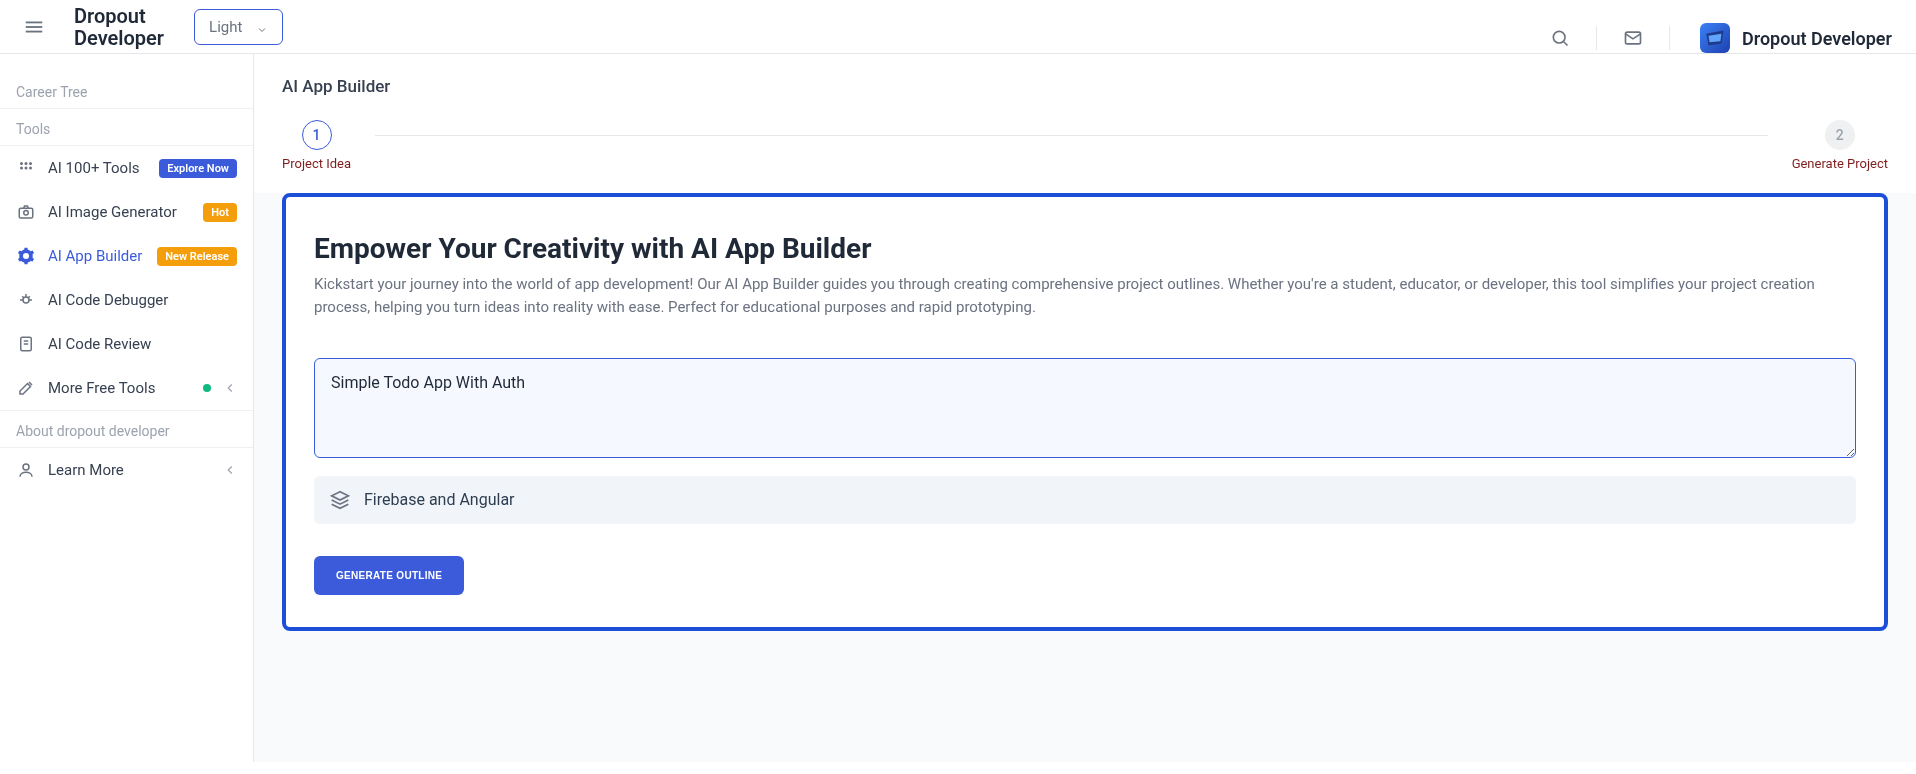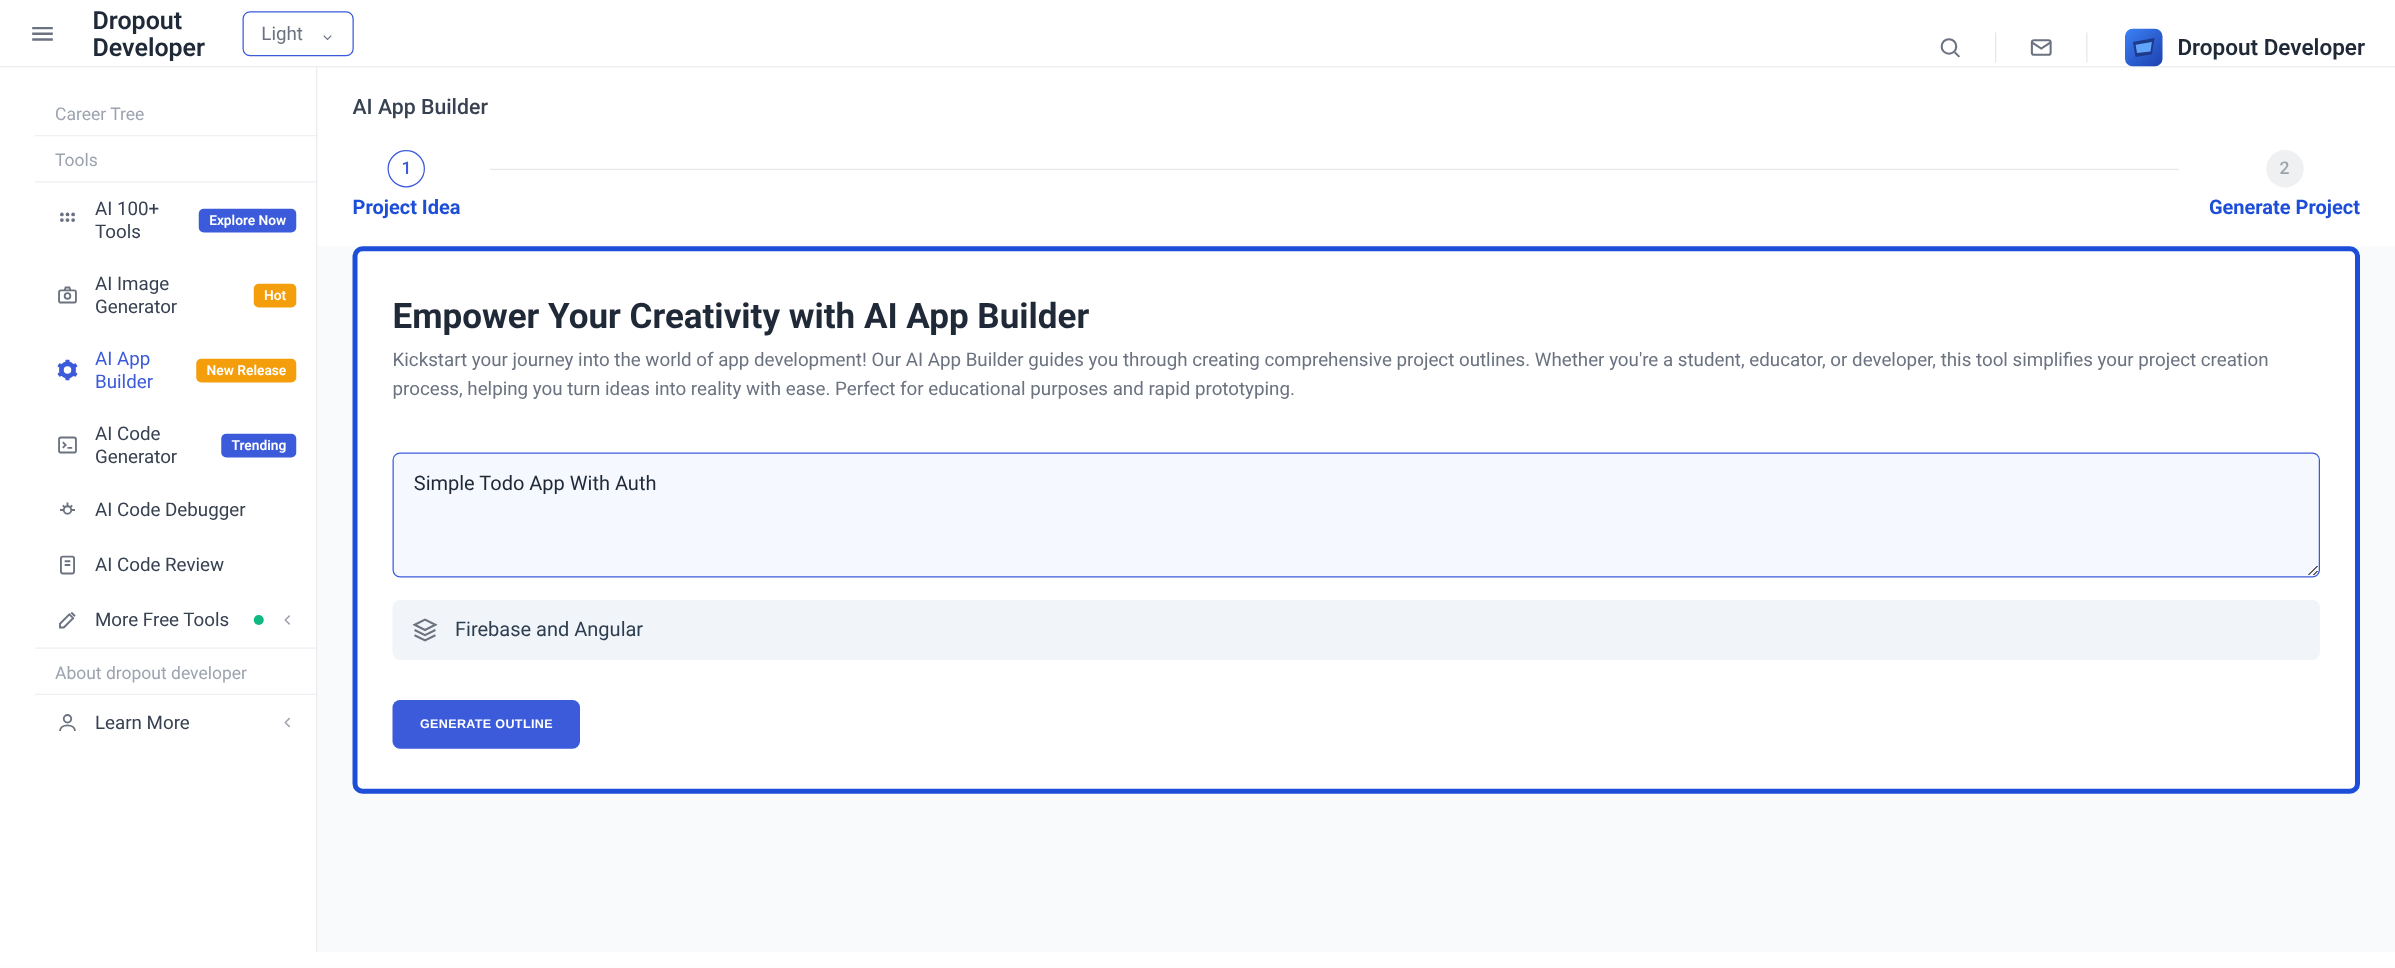--- a/index.html
+++ b/index.html
@@ -16,21 +16,21 @@
 .icon-btn { width: 36px; height: 36px; display: flex; align-items: center; justify-content: center; cursor: pointer; color: #6b7280; }
 .divider-v { width: 1px; height: 24px; background: #e5e7eb; }
 .user-area { display: flex; align-items: center; gap: 12px; margin-left: 12px; cursor: pointer; }
 .avatar { width: 30px; height: 30px; border-radius: 6px; background: linear-gradient(135deg, #3b82f6, #1e40af); display: flex; align-items: center; justify-content: center; color: #fff; font-size: 10px; }
 .user-name { font-size: 18px; font-weight: 600; color: #1f2937; }
 
 
 .layout { display: flex; height: calc(100vh - 66px); }
 
 
-.sidebar { width: 254px; border-right: 1px solid #e5e7eb; padding-top: 18px; overflow-y: auto; background: #fff; padding-left: 28px; }
+.sidebar { width: 254px; border-right: 1px solid #e5e7eb; padding-top: 18px; overflow-y: auto; background: #fff; }
 .section-title { font-size: 14px; color: #9ca3af; padding: 12px 16px 8px; }
 .sidebar hr { border: none; border-top: 1px solid #eef0f2; }
 .nav-item { display: flex; align-items: center; padding: 12px 16px; font-size: 15px; color: #374151; cursor: pointer; gap: 12px; }
 .nav-item.active { color: #3b5bdb; }
 .nav-icon { width: 20px; height: 20px; color: #6b7280; flex-shrink: 0; display: flex; align-items: center; justify-content: center; }
 .nav-item.active .nav-icon { color: #3b5bdb; }
 .nav-label { flex: 1; }
 .badge { font-size: 11px; font-weight: 600; padding: 3px 8px; border-radius: 4px; color: #fff; }
 .badge.learn { background: #0ea5e9; }
 .badge.explore { background: #3b5bdb; }
@@ -41,21 +41,21 @@
 .chevron-small { width: 14px; height: 14px; color: #9ca3af; }
 
 
 .main { flex: 1; overflow-y: auto; background: #f9fafb; }
 .breadcrumb { padding: 22px 28px 18px; font-size: 17px; font-weight: 500; color: #374151; background: #fff; }
 .stepper-row { display: flex; align-items: center; padding: 6px 28px 22px; background: #fff; }
 .step { display: flex; flex-direction: column; align-items: center; gap: 6px; }
 .step-circle { width: 30px; height: 30px; border-radius: 50%; display: flex; align-items: center; justify-content: center; font-size: 14px; font-weight: 500; }
 .step-circle.active { border: 1.5px solid #3b5bdb; color: #3b5bdb; background: #fff; }
 .step-circle.inactive { background: #eef0f2; color: #9ca3af; }
-.step-label { font-size: 16px; color: #1d4ed8; font-weight: 700; white-space: nowrap; }
+.step-label { font-size: 13px; color: #7f1d1d; font-weight: 400; white-space: nowrap; }
 .step-line { flex: 1; height: 1px; background: #e5e7eb; margin: 0 24px; align-self: flex-start; margin-top: 15px; }
 
 .content-card { margin: 0 28px 28px; background: #fff; border: 4px solid #1d4ed8; border-radius: 8px; padding: 35px 28px 32px; }
 .hero-title { font-size: 28px; font-weight: 700; color: #1f2937; margin-bottom: 8px; }
 .hero-sub { font-size: 15px; color: #6b7280; line-height: 1.55; margin-bottom: 38px; }
 
 .field-row { display: flex; align-items: center; gap: 14px; background: #f1f4f9; border-radius: 6px; padding: 14px 16px; margin-bottom: 14px; font-size: 16px; }
 .field-icon { width: 20px; height: 20px; color: #6b7280; flex-shrink: 0; }
 .textarea-field { width: 100%; min-height: 100px; border: 1.5px solid #3b5bdb; border-radius: 6px; padding: 14px 16px; font-size: 16px; font-family: inherit; background: #f5f8fe; resize: vertical; margin-bottom: 14px; color: #1f2937; outline: none; }
 
@@ -147,31 +147,20 @@
           <svg width="18" height="18" viewBox="0 0 24 24" fill="currentColor">
             <path d="M12 8a4 4 0 100 8 4 4 0 000-8zm9 4a9 9 0 01-.3 2.3l2 1.6-2 3.4-2.4-.8a9 9 0 01-4 2.3L14 23h-4l-.3-2.2a9 9 0 01-4-2.3l-2.4.8-2-3.4 2-1.6A9 9 0 013 12c0-.8.1-1.5.3-2.3l-2-1.6 2-3.4 2.4.8a9 9 0 014-2.3L10 1h4l.3 2.2a9 9 0 014 2.3l2.4-.8 2 3.4-2 1.6c.2.8.3 1.5.3 2.3z"></path>
           </svg>
         </span>
       <span class="nav-label">AI App Builder</span>
       <span class="badge new">New Release</span>
     </div>
     <div class="nav-item">
       <span class="nav-icon">
           <svg width="18" height="18" viewBox="0 0 24 24" fill="none" stroke="currentColor" stroke-width="2">
-            <rect x="3" y="4" width="18" height="16" rx="2"></rect>
-            <polyline points="7 9 10 12 7 15"></polyline>
-            <line x1="12" y1="15" x2="17" y2="15"></line>
-          </svg>
-        </span>
-      <span class="nav-label">AI Code Generator</span>
-      <span class="badge trending">Trending</span>
-    </div>
-    <div class="nav-item">
-      <span class="nav-icon">
-          <svg width="18" height="18" viewBox="0 0 24 24" fill="none" stroke="currentColor" stroke-width="2">
             <circle cx="12" cy="12" r="4"></circle>
             <line x1="12" y1="4" x2="12" y2="8"></line>
             <line x1="4" y1="12" x2="8" y2="12"></line>
             <line x1="16" y1="12" x2="20" y2="12"></line>
             <line x1="7" y1="7" x2="9" y2="9"></line>
             <line x1="15" y1="9" x2="17" y2="7"></line>
           </svg>
         </span>
       <span class="nav-label">AI Code Debugger</span>
     </div>

